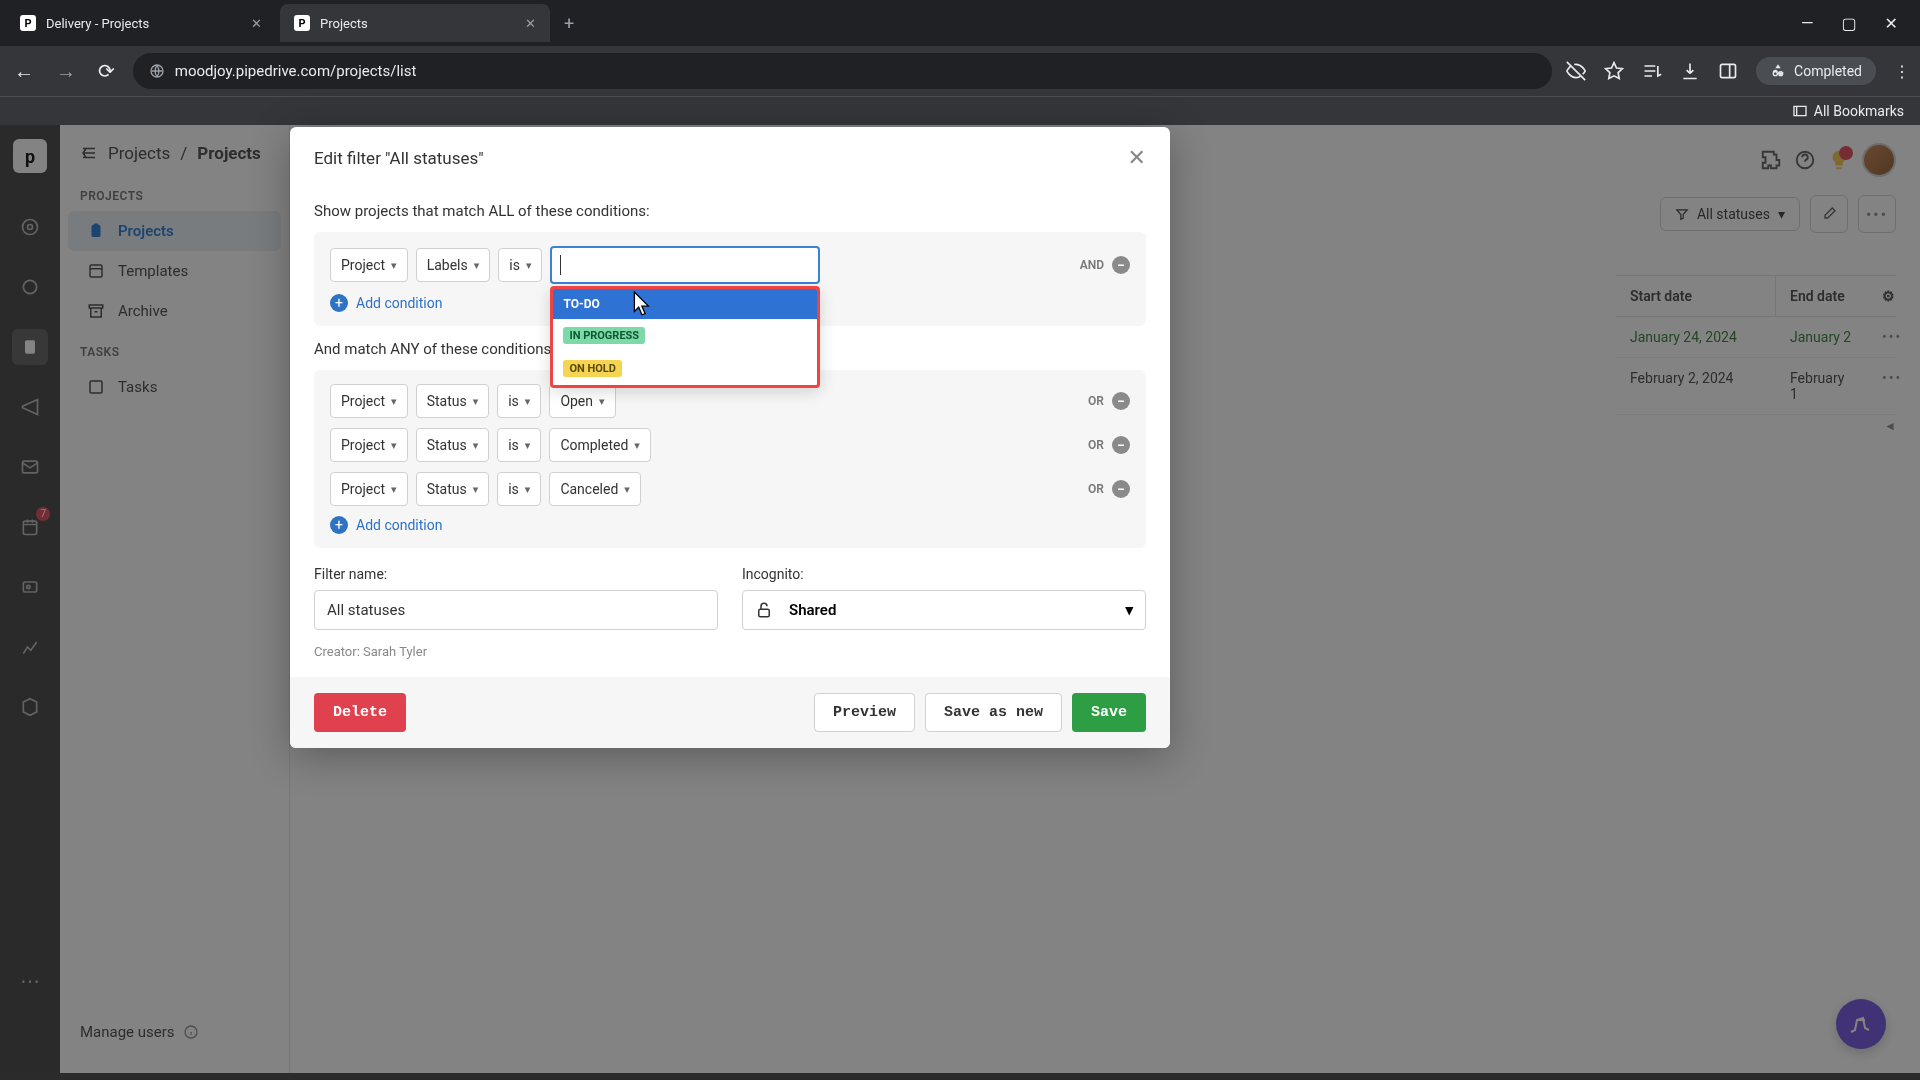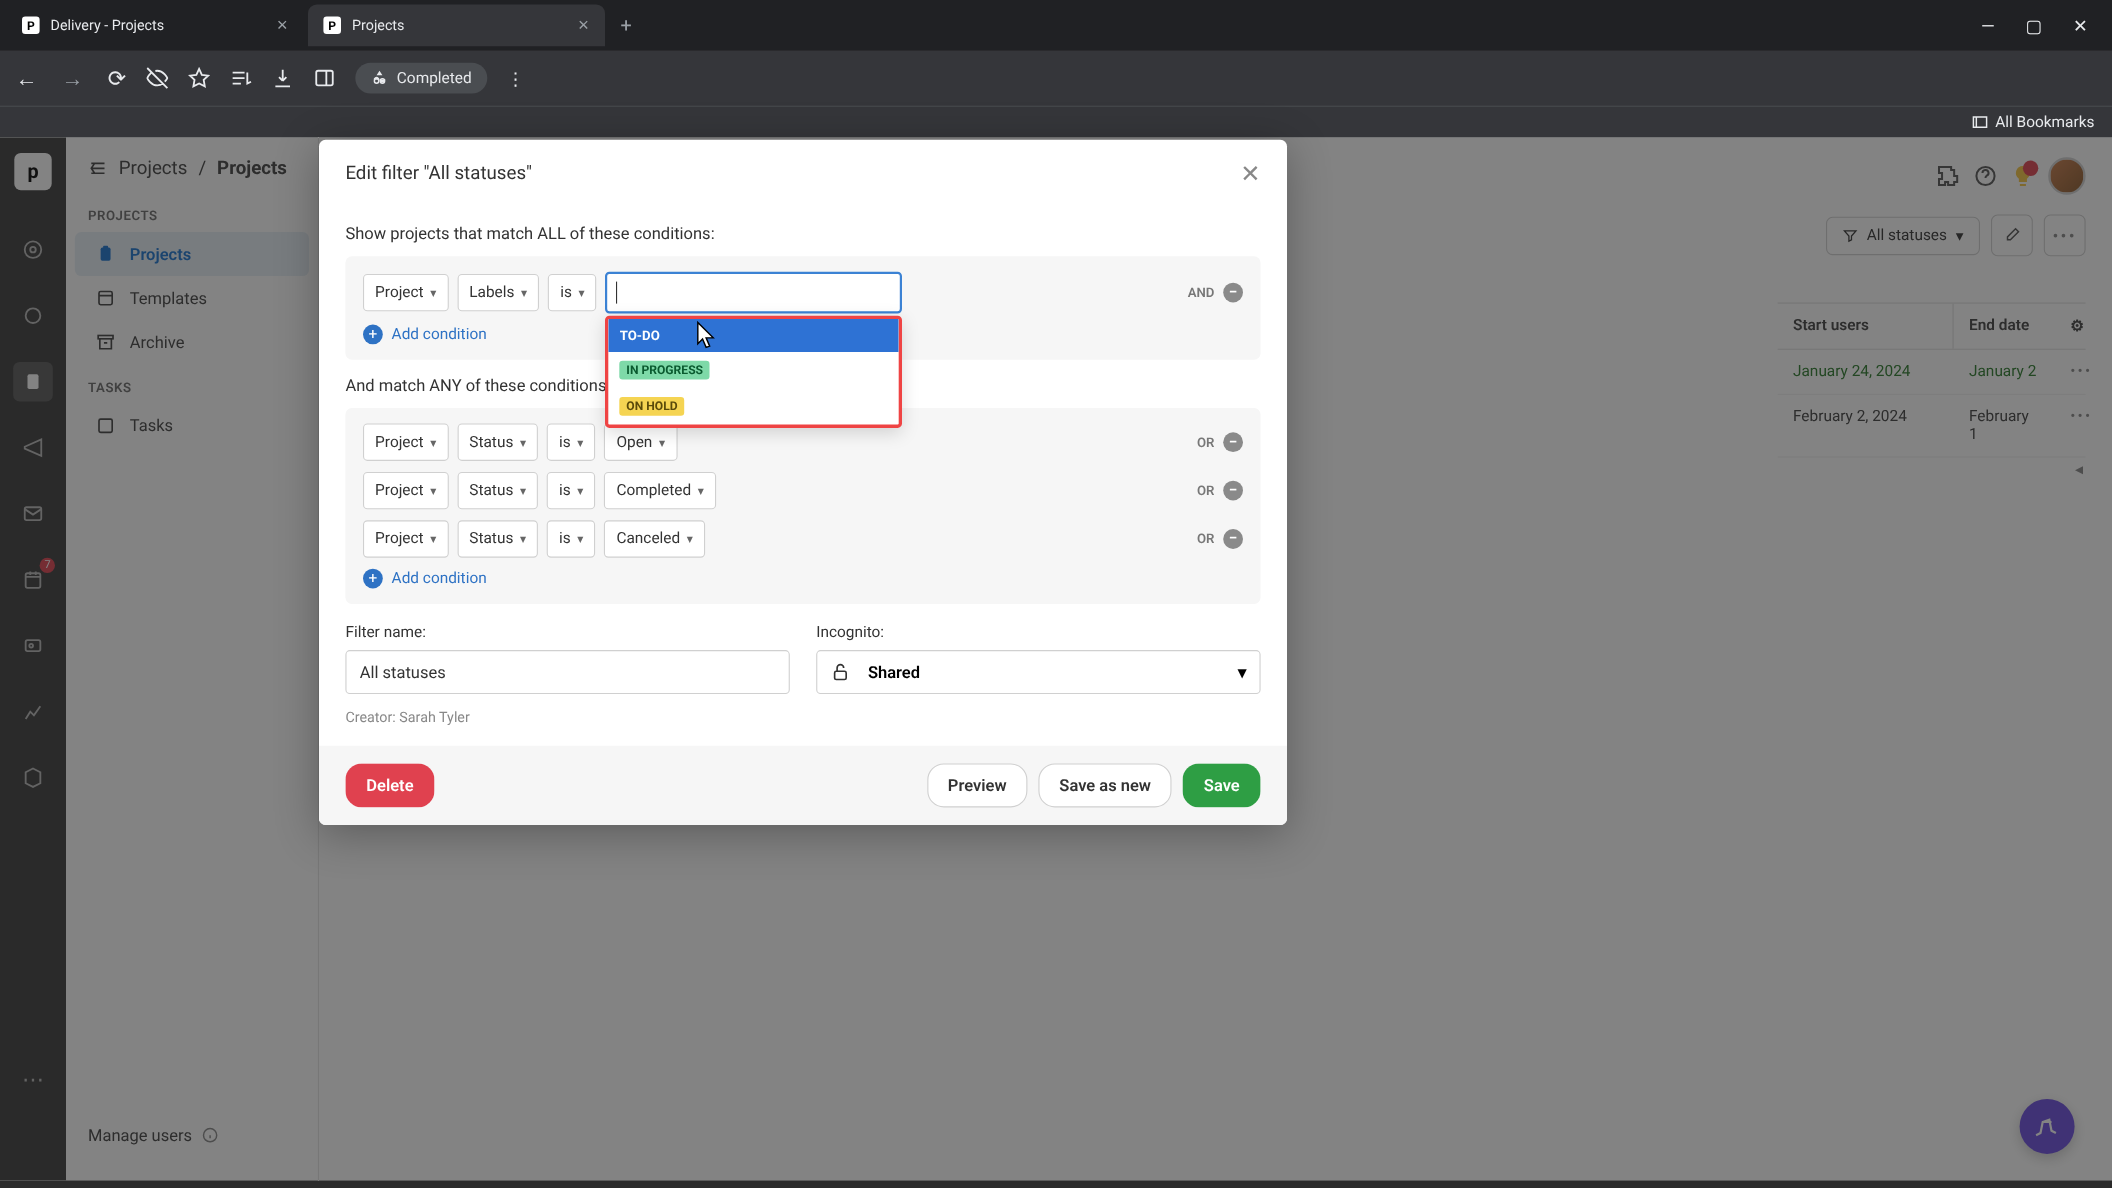--- a/index.html
+++ b/index.html
@@ -82,21 +82,21 @@
 .pill-yellow { background: #f5d452; color: #5a4a0a; }
 
 .form-row { display: flex; gap: 24px; margin-top: 18px; }
 .form-col { flex: 1; }
 .form-label { font-size: 14px; color: #333; margin-bottom: 8px; }
 .text-input { width: 100%; border: 1px solid #d0d0d0; border-radius: 4px; padding: 10px 12px; font-size: 15px; color: #333; }
 .vis-select { width: 100%; border: 1px solid #d0d0d0; border-radius: 4px; padding: 10px 12px; font-size: 15px; font-weight: 600; display: flex; align-items: center; gap: 10px; justify-content: space-between; }
 .creator { font-size: 13px; color: #888; margin-top: 14px; }
 
 .modal-foot { background: #f6f6f6; padding: 16px 24px; display: flex; align-items: center; gap: 10px; border-radius: 0 0 6px 6px; }
-.btn { padding: 10px 18px; border-radius: 15px; font-size: 15px; font-weight: 600; border: 1px solid transparent; }
+.btn { padding: 10px 18px; border-radius: 4px; font-size: 15px; font-weight: 600; border: 1px solid transparent; font-family: Liberation Mono, monospace; }
 .btn-delete { background: #e0414f; color: #fff; }
 .btn-secondary { background: #fff; border-color: #d0d0d0; color: #333; }
 .btn-primary { background: #2e9e44; color: #fff; }
 .foot-spacer { flex: 1; }
 
 .cursor-svg { position: absolute; z-index: 50; pointer-events: none; }
 
 .help-fab { position: absolute; bottom: 24px; right: 34px; width: 50px; height: 50px; background: #6b4de0; border-radius: 50%; display: flex; align-items: center; justify-content: center; color: #fff; box-shadow: 0 4px 12px rgba(0,0,0,0.2); }
 
 svg { display: block; }
@@ -120,20 +120,29 @@
     <div class="window-controls">
       <span>—</span>
       <span>▢</span>
       <span>✕</span>
     </div>
   </div>
   <div class="addr-bar">
     <span class="nav-btn active">←</span>
     <span class="nav-btn">→</span>
     <span class="nav-btn active">⟳</span>
+    <div class="url-field">
+      <span style="margin-right:10px;color:#9aa0a6">
+        <svg width="16" height="16" viewBox="0 0 24 24" fill="none" stroke="currentColor" stroke-width="2">
+            <circle cx="12" cy="12" r="9"></circle>
+            <path d="M4 12h16M12 4c2 2.5 3 5 3 8s-1 5.5-3 8c-2-2.5-3-5-3-8s1-5.5 3-8z"></path>
+          </svg>
+      </span>
+      <span>moodjoy.pipedrive.com/projects/list</span>
+    </div>
     <div class="addr-icons">
       <span>
           <svg width="20" height="20" viewBox="0 0 24 24" fill="none" stroke="currentColor" stroke-width="2">
             <path d="M17.94 17.94A10 10 0 0 1 12 20C5 20 1 12 1 12a20 20 0 0 1 4.22-5.66M9.9 4.24A9 9 0 0 1 12 4c7 0 11 8 11 8a20 20 0 0 1-2.85 3.93M1 1l22 22"></path>
           </svg>
         </span>
       <span>
           <svg width="20" height="20" viewBox="0 0 24 24" fill="none" stroke="currentColor" stroke-width="2">
             <polygon points="12 2 15 8.5 22 9.3 17 14 18.2 21 12 17.8 5.8 21 7 14 2 9.3 9 8.5 12 2"></polygon>
           </svg>
@@ -318,21 +327,21 @@
           <svg width="16" height="16" viewBox="0 0 24 24" fill="none" stroke="#555" stroke-width="2">
             <path d="M17 3l4 4-11 11H6v-4L17 3z"></path>
           </svg>
         </div>
       <div class="icon-box">
           <span class="more-dots">•••</span>
         </div>
     </div>
     <div style="position:absolute; right:24px; top:120px; width:280px;">
       <div class="table-head">
-        <div class="th" style="width:160px">Start users</div>
+        <div class="th" style="width:160px">Start date</div>
         <div class="th" style="flex:1;border-right:none">End date</div>
         <div class="th" style="width:24px;border-right:none">⚙</div>
       </div>
       <div class="table-row">
         <div class="td link" style="width:160px">January 24, 2024</div>
         <div class="td link" style="flex:1">January 2</div>
         <div class="td more-dots" style="width:24px">•••</div>
       </div>
       <div class="table-row">
         <div class="td" style="width:160px">February 2, 2024</div>

